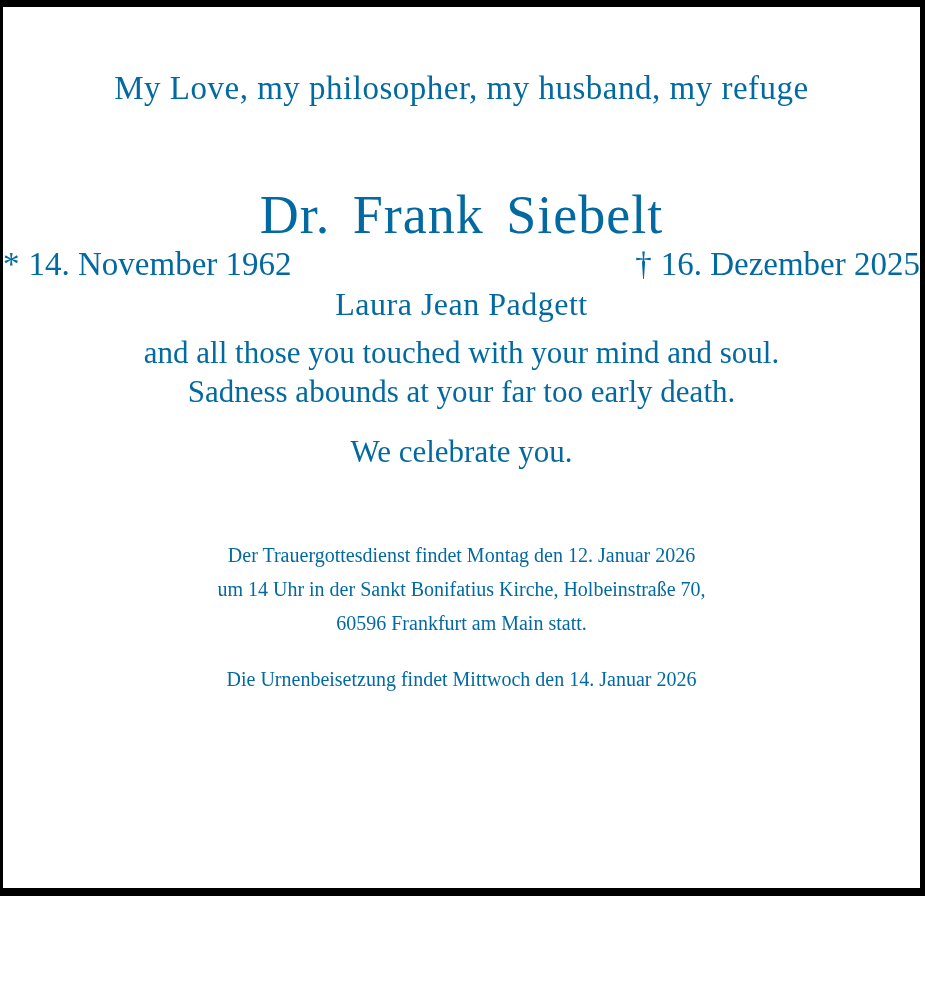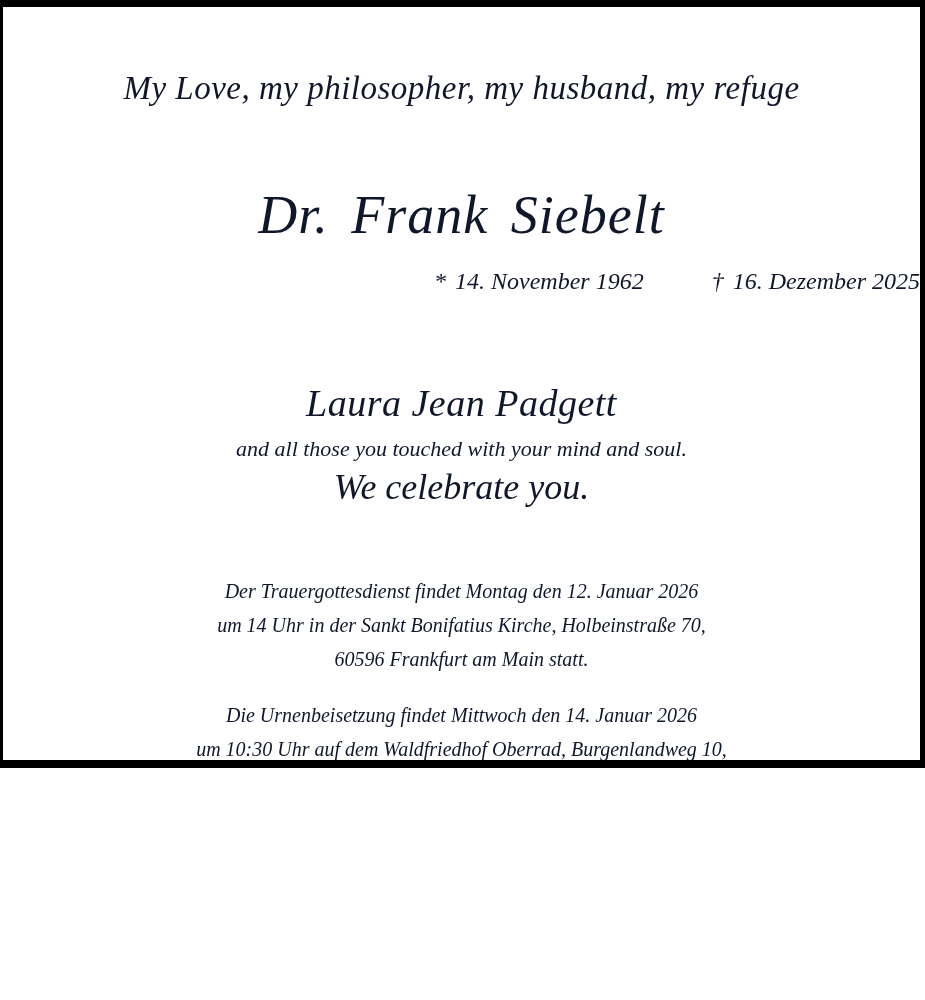--- a/index.html
+++ b/index.html
@@ -3,70 +3,68 @@
 <meta charset="utf-8">
 <style>
   html, body {
     margin: 0;
     padding: 0;
     background: #ffffff;
   }
   .page {
     position: relative;
     width: 925px;
-    height: 768px;
+    height: 896px;
     box-sizing: border-box;
     background: #ffffff;
     border-style: solid;
     border-color: #000000;
     border-width: 7px 5px 8px 3px;
     overflow: hidden;
     font-family: "Liberation Serif", "DejaVu Serif", serif;
-    color: #0f172a;
+    color: #0369a1;
     text-align: center;
-    font-style: italic;
   }
   .epigraph {
     margin-top: 62px;
     font-size: 33px;
     line-height: 1.2;
     letter-spacing: 0.5px;
   }
   .deceased-name {
     margin: 76px 0 0 0;
     font-size: 54px;
     font-weight: 400;
     line-height: 1.12;
     word-spacing: 8px;
     letter-spacing: 1px;
   }
   .dates-row {
-    margin-top: 22px;
     display: flex;
-    justify-content: flex-end;
+    justify-content: space-between;
     align-items: baseline;
     gap: 68px;
-    font-size: 24px;
+    font-size: 33px;
     line-height: 1.2;
   }
   .date-item { white-space: nowrap; }
   .date-symbol { margin-right: 9px; }
   .mourner-name {
-    margin-top: 84px;
-    font-size: 38px;
+    font-size: 32px;
     line-height: 1.22;
     letter-spacing: 0.5px;
   }
   .tribute {
-    margin-top: 3px;
-    font-size: 22px;
+    margin-top: 9px;
+    font-size: 31px;
     line-height: 39px;
   }
   .closing-line {
-    font-size: 36px;
+    margin-top: 21px;
+    font-size: 31px;
     line-height: 39px;
   }
   .service-block {
     margin-top: 67px;
     font-size: 20px;
     line-height: 34px;
   }
   .service-paragraph + .service-paragraph {
     margin-top: 22px;
   }
@@ -86,29 +84,29 @@
     </span>
     <span class="date-item">
       <span class="date-symbol">†</span><span>16. Dezember 2025</span>
     </span>
   </div>
 
   <div class="mourner-name">Laura Jean Padgett</div>
 
   <div class="tribute">
     <div>and all those you touched with your mind and soul.</div>
+    <div>Sadness abounds at your far too early death.</div>
   </div>
 
   <div class="closing-line">We celebrate you.</div>
 
   <div class="service-block">
     <div class="service-paragraph">
       <div>Der Trauergottesdienst findet Montag den 12. Januar 2026</div>
       <div>um 14 Uhr in der Sankt Bonifatius Kirche, Holbeinstraße 70,</div>
       <div>60596 Frankfurt am Main statt.</div>
     </div>
     <div class="service-paragraph">
       <div>Die Urnenbeisetzung findet Mittwoch den 14. Januar 2026</div>
-      <div>um 10:30 Uhr auf dem Waldfriedhof Oberrad, Burgenlandweg 10,</div>
     </div>
   </div>
 
 </div>
 
 </body></html>

